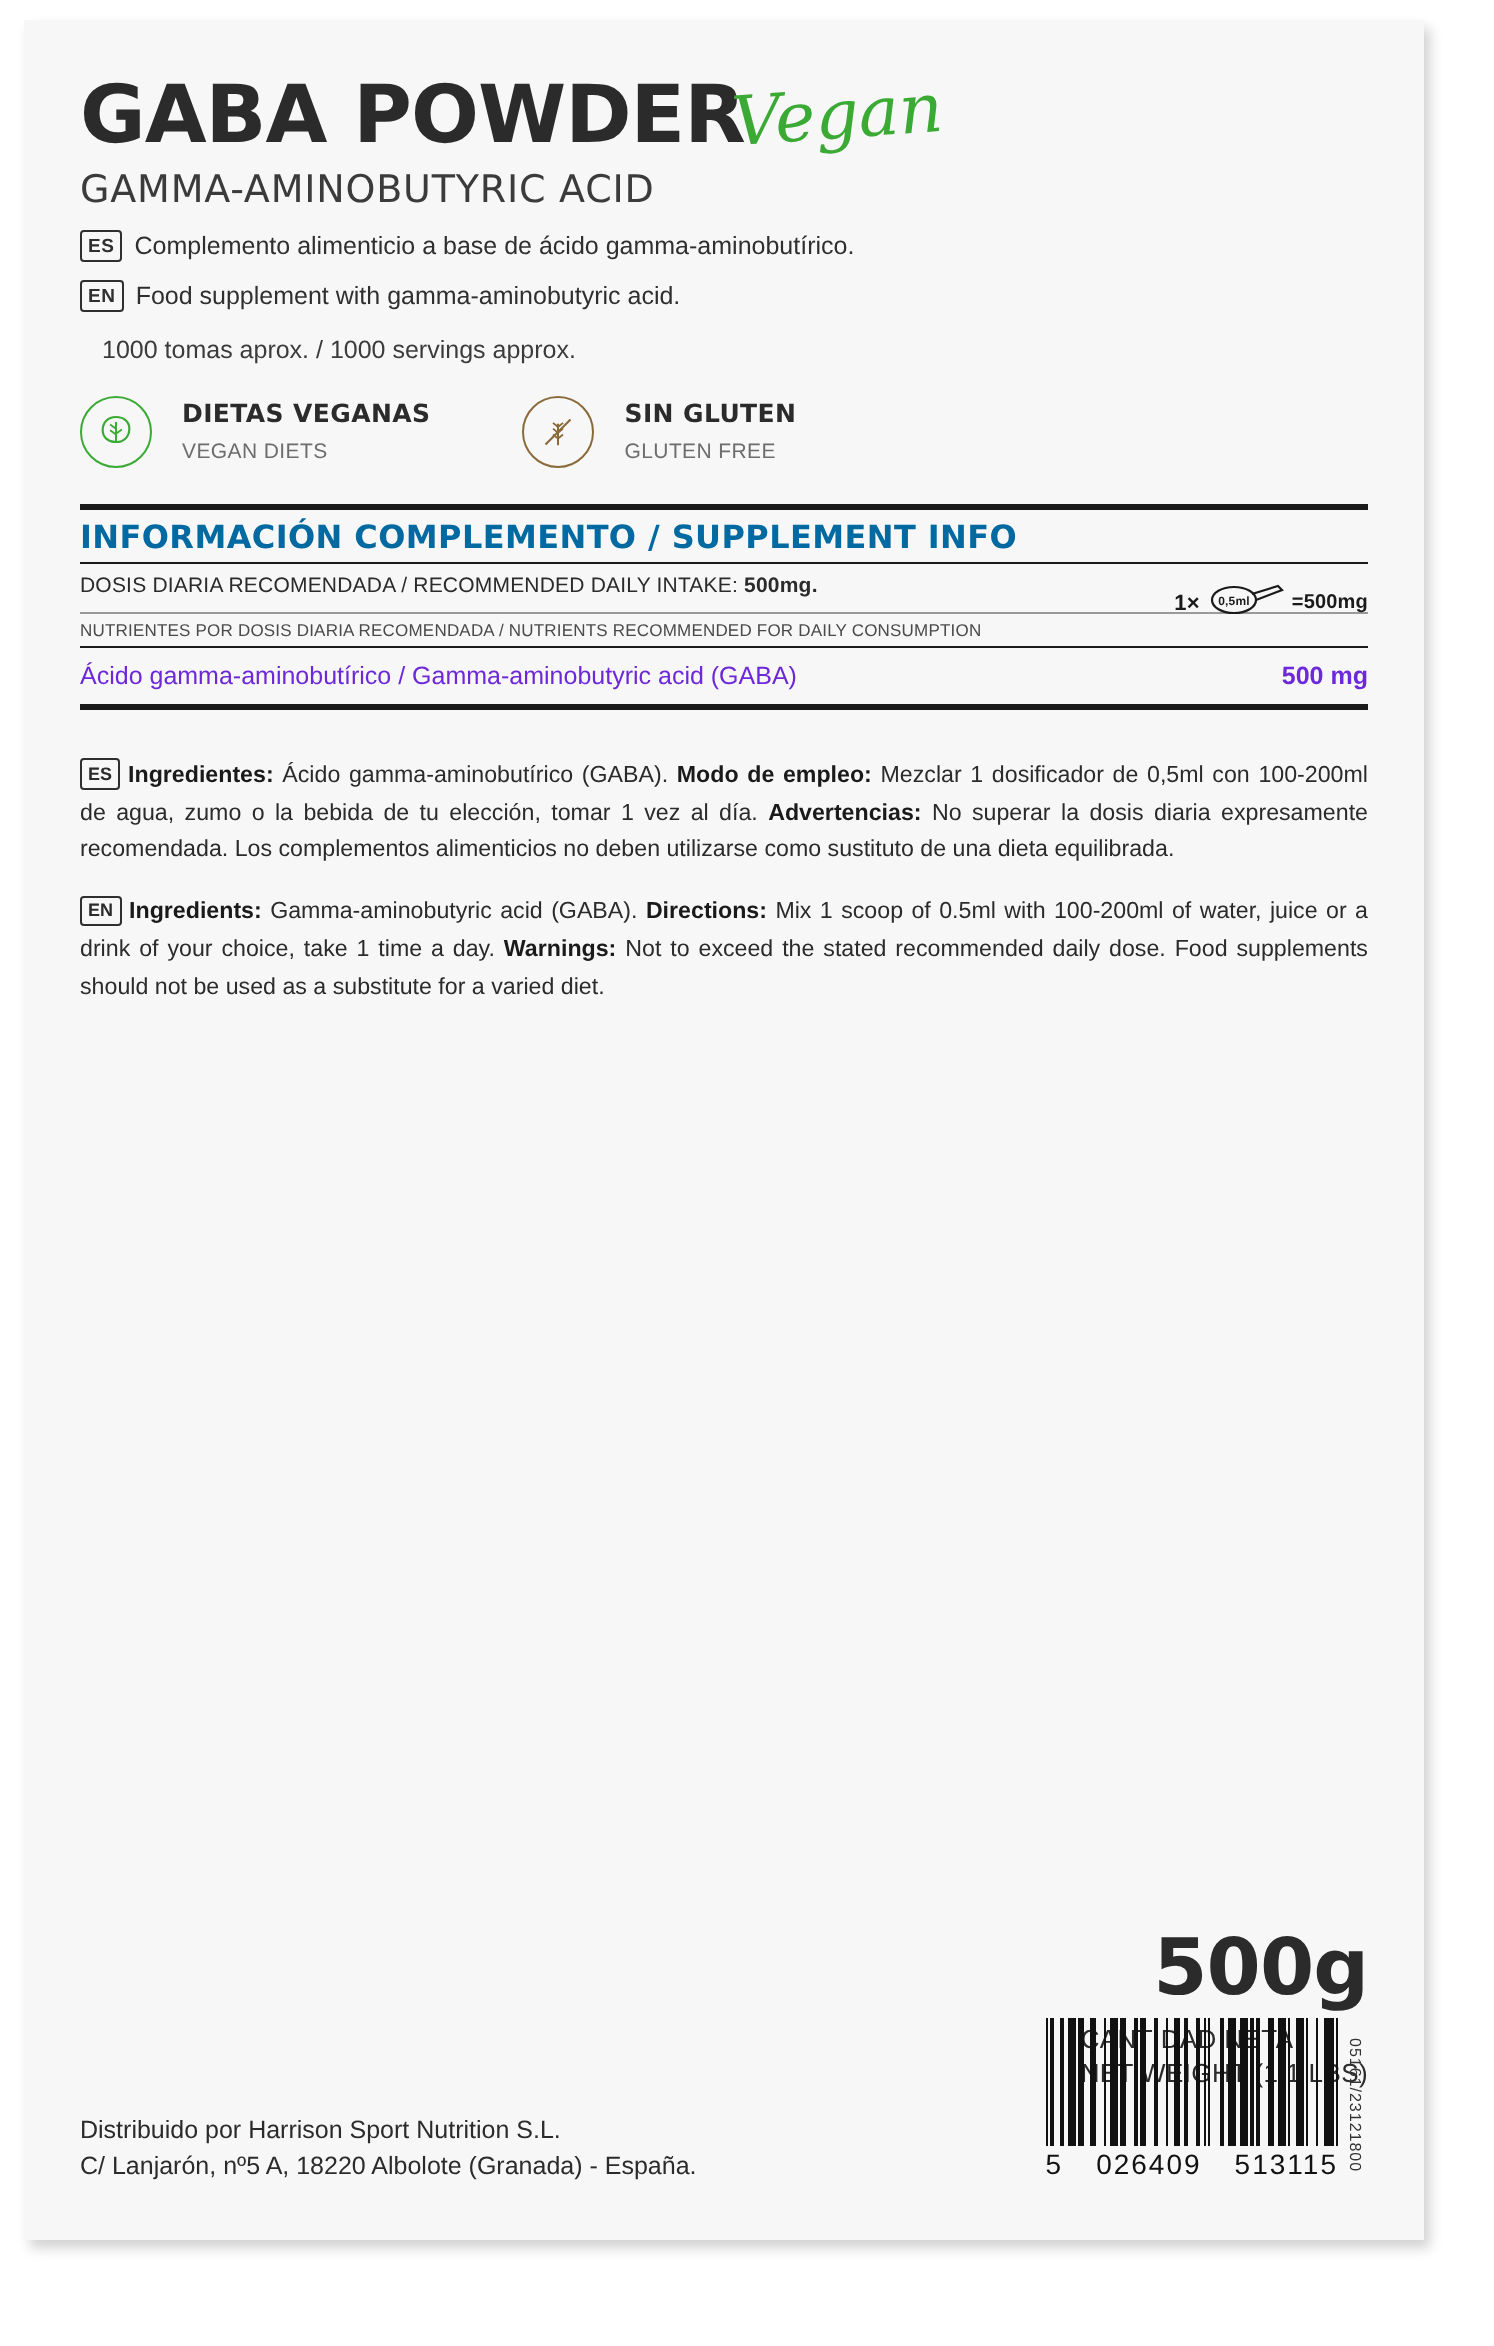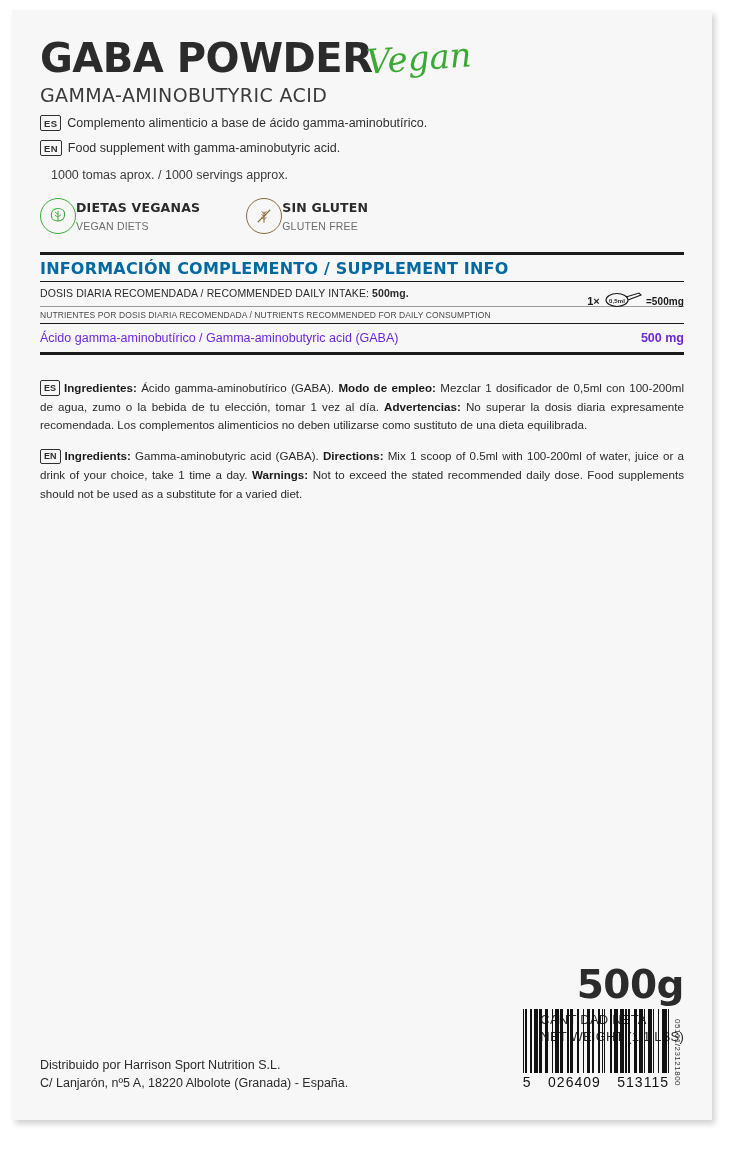--- a/index.html
+++ b/index.html
@@ -101,21 +101,21 @@
   
   .badges {
     display: flex;
     align-items: center;
     gap: 46px;
     margin-top: 16px;
   }
   .badge {
     display: flex;
     align-items: flex-end;
-    gap: 0;
+    gap: 15px;
   }
   .badge-circle {
     width: 34px;
     height: 34px;
     border-radius: 50%;
     border: 1.6px solid #3aaa35;
     display: flex;
     align-items: center;
     justify-content: center;
   }

